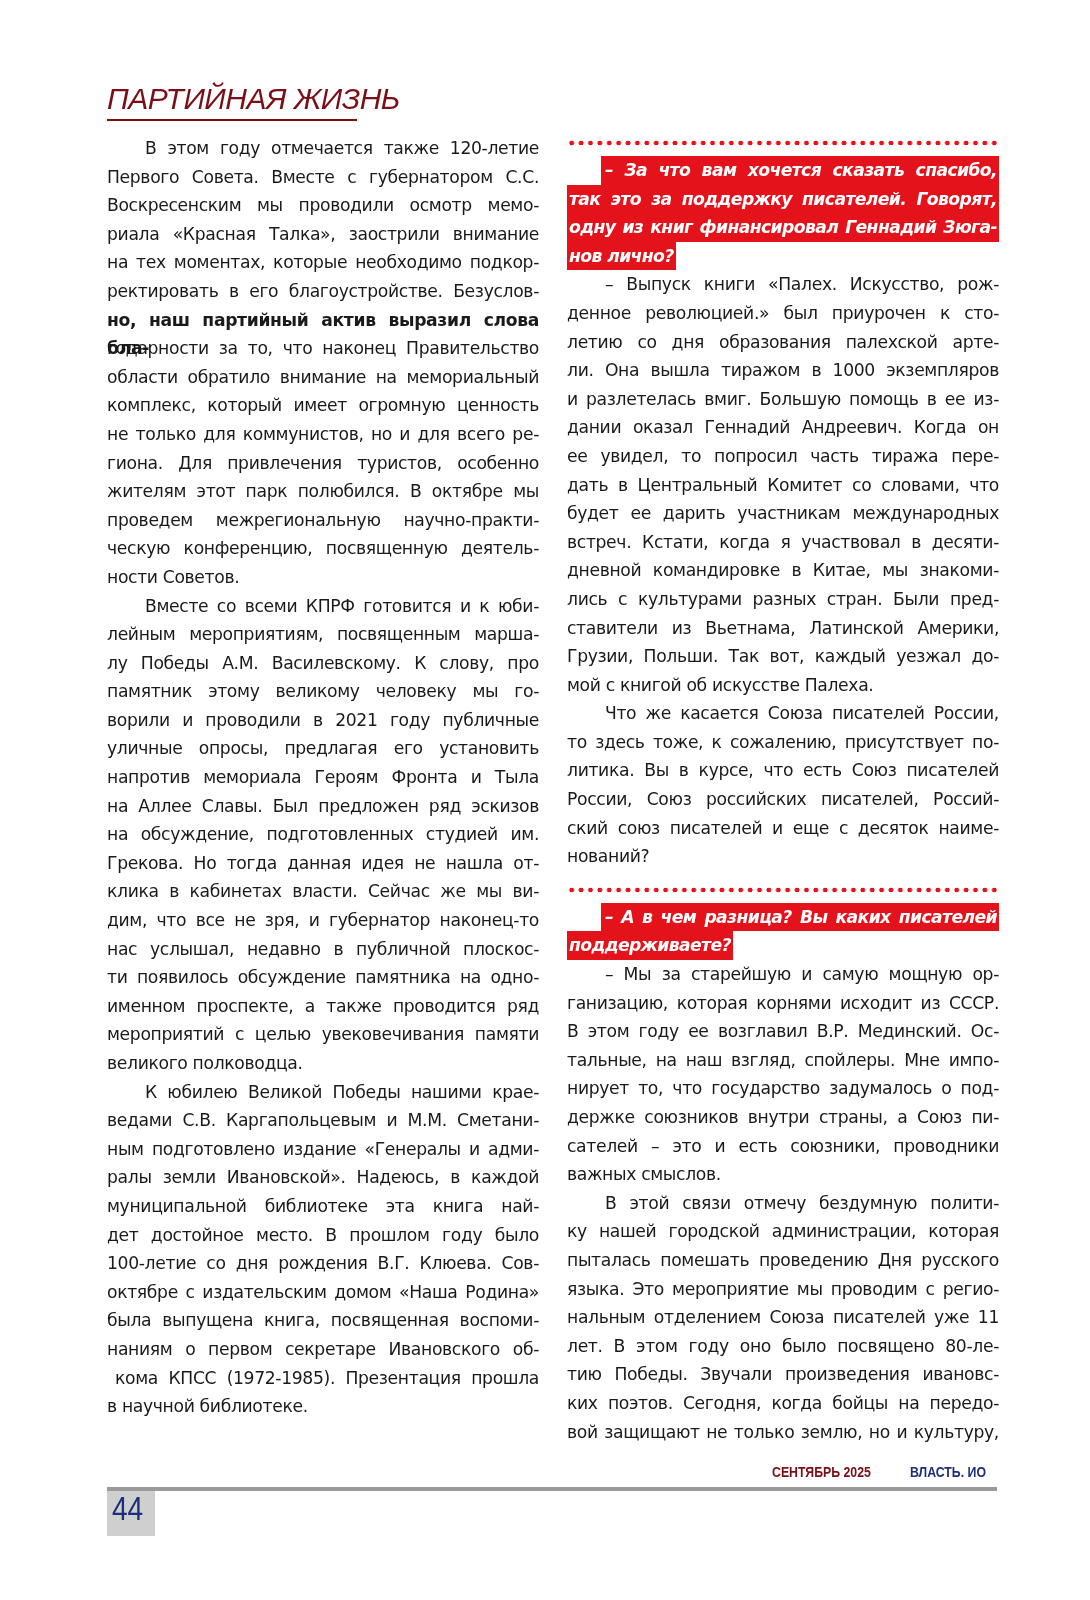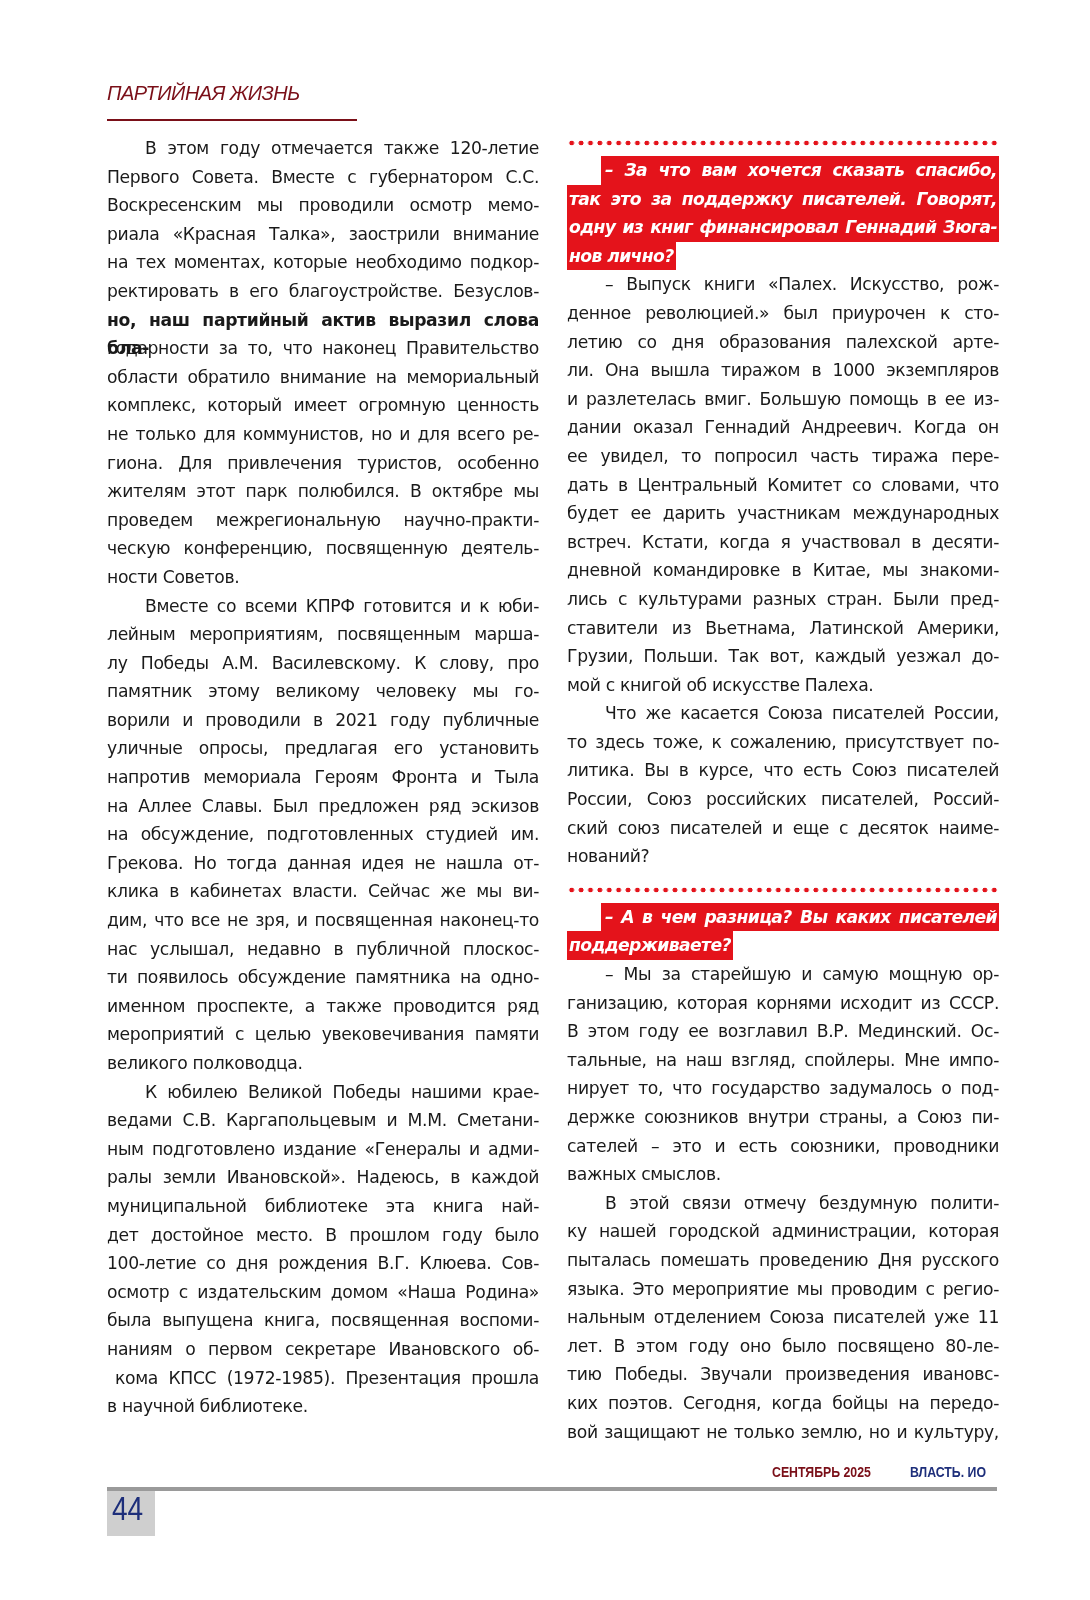--- a/index.html
+++ b/index.html
@@ -1,20 +1,20 @@
 <!DOCTYPE html>
 <html><head>
 <meta charset="utf-8">
 <style>
   html, body { margin:0; padding:0; background:#ffffff; }
   body { width:1090px; height:1600px; position:relative; overflow:hidden;
          font-family:"DejaVu Sans", sans-serif; color:#1a1a1a; }
   .section-title { position:absolute; left:107px; top:82px; margin:0;
     font-family:"Liberation Sans", sans-serif; font-style:italic; font-weight:normal;
-    font-size:20px; color:#7a0f18; letter-spacing:-0.5px; }
+    font-size:30px; color:#7a0f18; letter-spacing:-0.5px; }
   .section-rule { position:absolute; left:107px; top:119px; width:250px; height:2px; background:#7a0f18; }
   .col { position:absolute; top:134px; width:432px; }
   .col-left { left:107px; }
   .col-right { left:567px; }
   .line { display:block; height:28.6px; line-height:28.6px; font-size:17.2px;
           text-align:justify; text-align-last:justify; white-space:nowrap;
           font-family:"DejaVu Sans", sans-serif; letter-spacing:-0.35px; }
   .line.last { text-align-last:left; }
   .line.indent { padding-left:38px; }
   .dots { display:block; height:14px; margin:2px 0 6px 0;
@@ -62,34 +62,34 @@
   <span class="line" style="white-space: normal;">лейным мероприятиям, посвященным марша-</span>
   <span class="line" style="white-space: normal;">лу Победы А.М. Василевскому. К слову, про</span>
   <span class="line" style="white-space: normal;">памятник этому великому человеку мы го-</span>
   <span class="line" style="white-space: normal;">ворили и проводили в 2021 году публичные</span>
   <span class="line" style="white-space: normal;">уличные опросы, предлагая его установить</span>
   <span class="line" style="white-space: normal;">напротив мемориала Героям Фронта и Тыла</span>
   <span class="line" style="white-space: normal;">на Аллее Славы. Был предложен ряд эскизов</span>
   <span class="line" style="white-space: normal;">на обсуждение, подготовленных студией им.</span>
   <span class="line" style="white-space: normal;">Грекова. Но тогда данная идея не нашла от-</span>
   <span class="line" style="white-space: normal;">клика в кабинетах власти. Сейчас же мы ви-</span>
-  <span class="line" style="white-space: normal;">дим, что все не зря, и посвященная наконец-то</span>
+  <span class="line" style="white-space: normal;">дим, что все не зря, и губернатор наконец-то</span>
   <span class="line" style="white-space: normal;">нас услышал, недавно в публичной плоскос-</span>
   <span class="line" style="white-space: normal;">ти появилось обсуждение памятника на одно-</span>
   <span class="line" style="white-space: normal;">именном проспекте, а также проводится ряд</span>
   <span class="line" style="white-space: normal;">мероприятий с целью увековечивания памяти</span>
   <span class="line last">великого полководца.</span>
   <span class="line indent" style="white-space: normal;">К юбилею Великой Победы нашими крае-</span>
   <span class="line" style="white-space: normal;">ведами С.В. Каргапольцевым и М.М. Сметани-</span>
   <span class="line" style="white-space: normal;">ным подготовлено издание «Генералы и адми-</span>
   <span class="line" style="white-space: normal;">ралы земли Ивановской». Надеюсь, в каждой</span>
   <span class="line" style="white-space: normal;">муниципальной библиотеке эта книга най-</span>
   <span class="line" style="white-space: normal;">дет достойное место. В прошлом году было</span>
   <span class="line" style="white-space: normal;">100-летие со дня рождения В.Г. Клюева. Сов-</span>
-  <span class="line" style="white-space: normal;">осмотр с издательским домом «Наша Родина»</span>
+  <span class="line" style="white-space: normal;">октябре с издательским домом «Наша Родина»</span>
   <span class="line" style="white-space: normal;">была выпущена книга, посвященная воспоми-</span>
   <span class="line" style="white-space: normal;">наниям о первом секретаре Ивановского об-</span>
   <span class="line" style="white-space: normal; margin-left: 8px;">кома КПСС (1972-1985). Презентация прошла</span>
   <span class="line last">в научной библиотеке.</span>
 </div>
 
 <div class="col col-right">
   <span class="dots"></span>
   <div>
     <span class="q-line">

